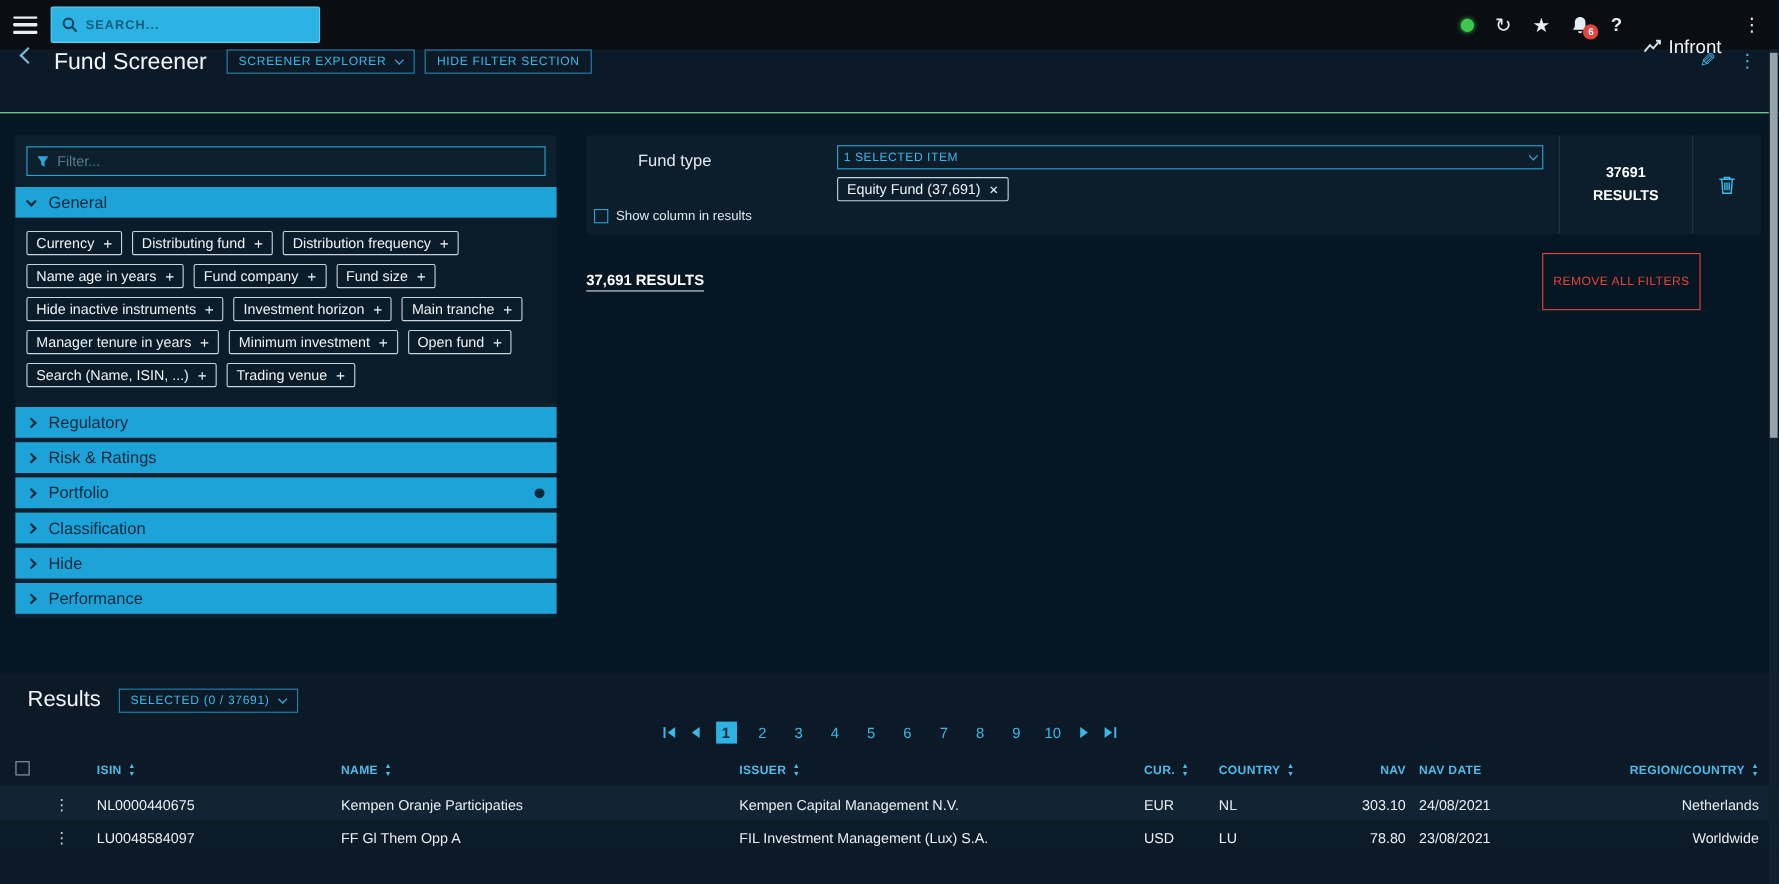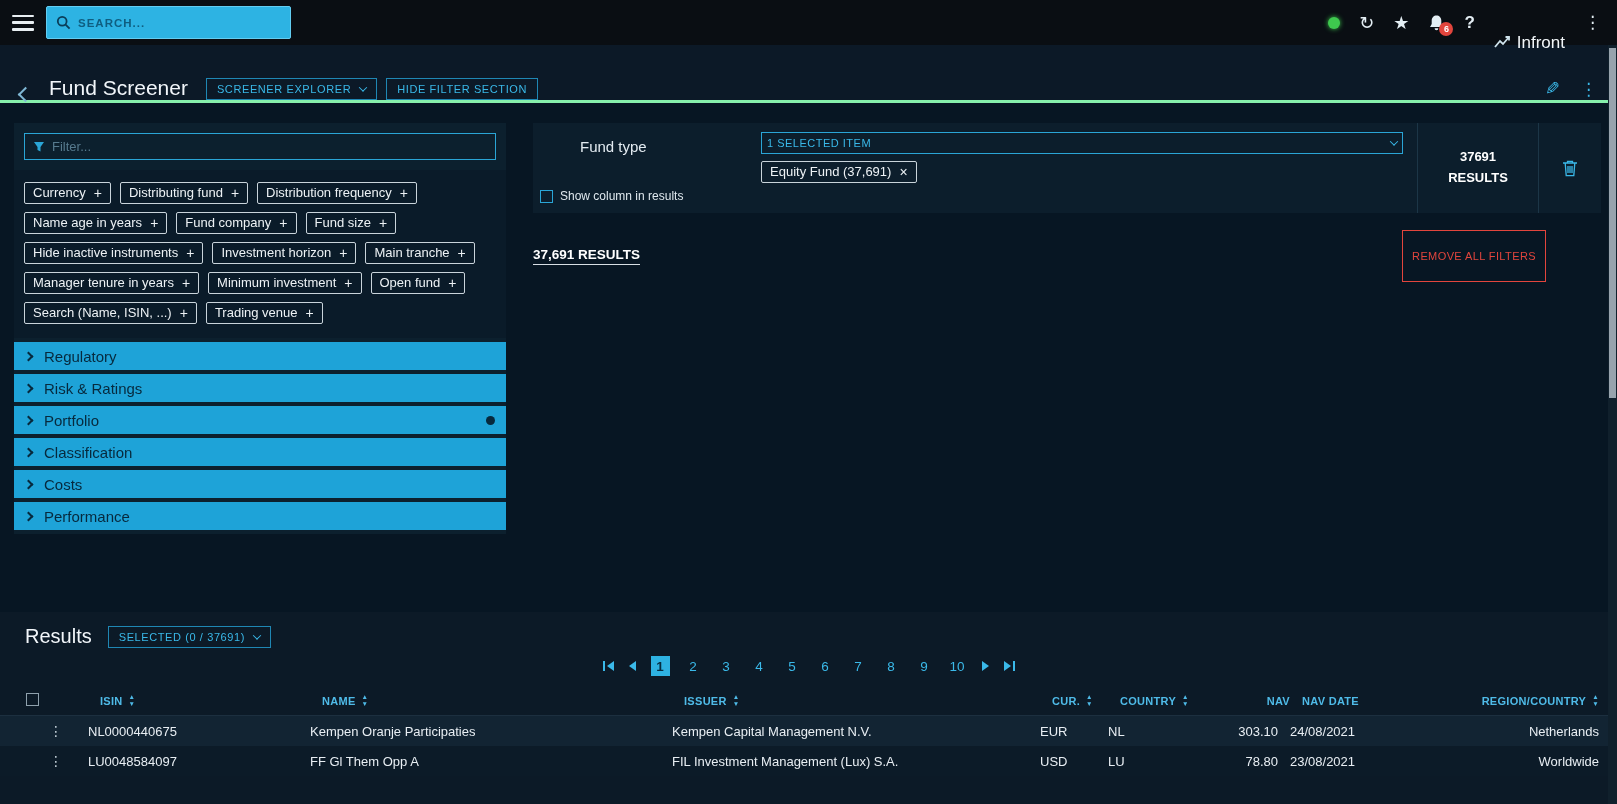--- a/index.html
+++ b/index.html
@@ -17,21 +17,21 @@
   .status-dot { width:12px; height:12px; border-radius:50%; background:#3ec84e; box-shadow:0 0 5px #3ec84e; }
   .tb-icon { color:#e4eef4; font-size:18px; line-height:1; cursor:pointer; }
   .tb-icon.help { font-size:17px; font-weight:bold; }
   .bell-wrap { position:relative; cursor:pointer; display:flex; }
   .badge { position:absolute; right:-8px; bottom:-4px; background:#e2453d; color:#fff; font-size:9px; font-weight:bold; min-width:14px; height:14px; border-radius:8px; display:flex; align-items:center; justify-content:center; padding:0 3px; }
   .brand { display:flex; align-items:center; gap:6px;margin-top:40px; }
   .brand-name { color:#f2f6f9; font-size:17px; }
   .tb-icon.dots { font-size:17px; }
 
   
-  .page-header { height:58px; background:#0c1927; display:flex; align-items:flex-end; padding:0 20px; border-bottom:3px solid #86efac; }
+  .page-header { height:58px; background:#0c1927; display:flex; align-items:flex-start; padding:0 20px; border-bottom:1px solid #86efac; }
   .chev { display:inline-block; width:7px; height:7px; border-right:2px solid #07293d; border-bottom:2px solid #07293d; }
   .chev.down { transform:rotate(45deg) translate(-1px,-1px); }
   .chev.right { transform:rotate(-45deg); }
   .chev.left { transform:rotate(135deg); }
   .chev.cyan { border-color:#3ab9e9; width:6px; height:6px; border-width:1.6px; }
   .back-btn { cursor:pointer; margin-right:18px; display:flex; align-items:center; }
   .back-btn .chev { width:11px; height:11px; border-color:#7fb7d4; border-width:2px; }
   .page-title { font-size:21px; font-weight:400; color:#f2f6fa; margin-right:18px; }
   .obtn { background:transparent; border:1px solid #1f87b4; color:#3ab9e9; font-size:11px; letter-spacing:.6px; padding:4px 10px; display:inline-flex; align-items:center; gap:9px; cursor:pointer; font-family:inherit; margin-right:9px; }
   .ph-right { margin-left:auto; display:flex; align-items:center; gap:20px; }
@@ -73,21 +73,21 @@
 
   
   .results { height:192px; background:#0c1a27; }
   .results-header { display:flex; align-items:center; gap:16px; padding:13px 0 0 25px; }
   .results-title { font-size:20px; font-weight:400; color:#f2f6fa; }
   .pagination { display:flex; align-items:center; justify-content:center; gap:14px; margin-top:7px; height:22px; }
   .pg-icon { display:flex; align-items:center; cursor:pointer; }
   .page { color:#3ab9e9; font-size:13.5px; min-width:19px; height:20px; display:flex; align-items:center; justify-content:center; cursor:pointer; }
   .page.active { background:#2eb2e2; color:#062c40; font-weight:bold; }
   .tg { display:grid; grid-template-columns:40px 48px 222px 362px 368px 68px 84px 86px 112px 1fr; align-items:center; }
-  .thead { height:30px; margin-top:9px; border-bottom:1px solid rgba(60,90,110,.35);padding-left:12px; }
+  .thead { height:30px; margin-top:9px; border-bottom:1px solid rgba(60,90,110,.35); }
   .hcell { display:flex; align-items:center; gap:6px; color:#4fbbe8; font-weight:bold; font-size:11px; letter-spacing:.3px; }
   .hcell.right { justify-content:flex-end; }
   .sort { display:inline-flex; flex-direction:column; font-size:6.5px; line-height:.95; color:#4fbbe8; cursor:pointer; }
   .c-check { padding-left:14px; }
   .trow { height:30px; font-size:13px; color:#e8eef3; cursor:pointer; }
   .trow.odd { background:#122433; }
   .trow.even { background:#0c1b28; }
   .rdots { color:#c6d2da; font-size:14px; padding-left:9px; cursor:pointer; }
   .cell.right { text-align:right; }
   .pad-r { padding-right:18px; }
@@ -156,20 +156,24 @@
 <div class="main">
 
   <aside class="filter-panel">
     <div class="filter-search">
       <svg width="12" height="12" viewBox="0 0 12 12">
           <path d="M1 1 h10 L7.5 6 v4.5 l-3 -1.5 V6 Z" fill="#2aa5d6"></path>
         </svg>
       <input placeholder="Filter..." style="">
     </div>
 
+    <div class="sec-header first">
+      <span class="chev down"></span>
+      <span>General</span>
+    </div>
 
     <div class="chips">
       <div class="chip-row">
         <span class="chip">
             <span>Currency</span>
             <span class="plus">+</span>
           </span>
         <span class="chip">
             <span>Distributing fund</span>
             <span class="plus">+</span>
@@ -245,21 +249,21 @@
       <span class="chev right"></span>
       <span>Portfolio</span>
       <span class="ind-dot"></span>
     </div>
     <div class="sec-header">
       <span class="chev right"></span>
       <span>Classification</span>
     </div>
     <div class="sec-header">
       <span class="chev right"></span>
-      <span>Costs</span>
+      <span>Hide</span>
     </div>
     <div class="sec-header">
       <span class="chev right"></span>
       <span>Performance</span>
     </div>
   </aside>
 
   <section class="right-area">
     <div class="af-card">
       <div class="af-left">

